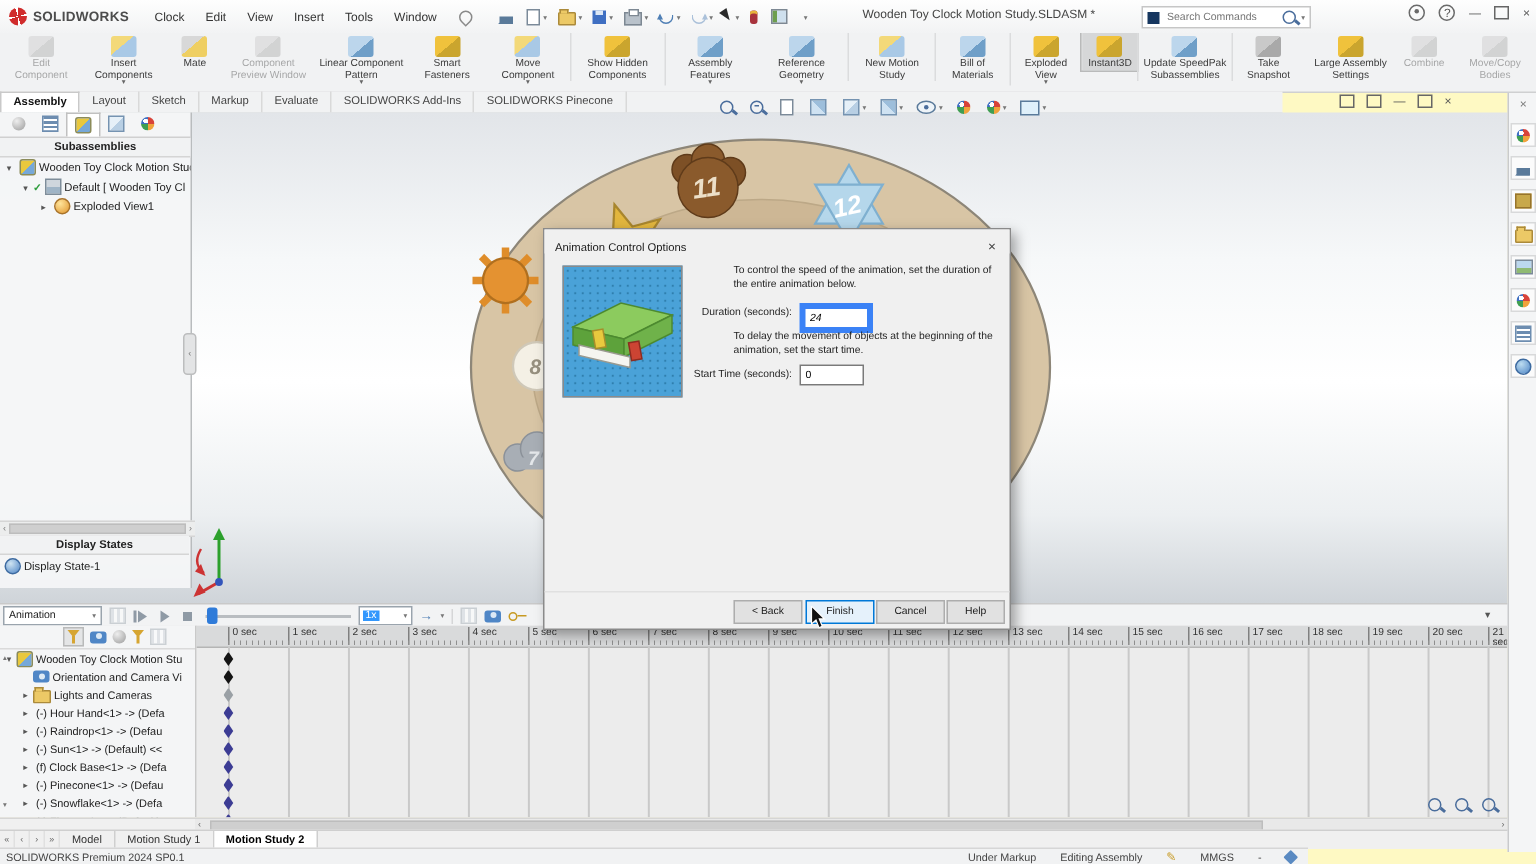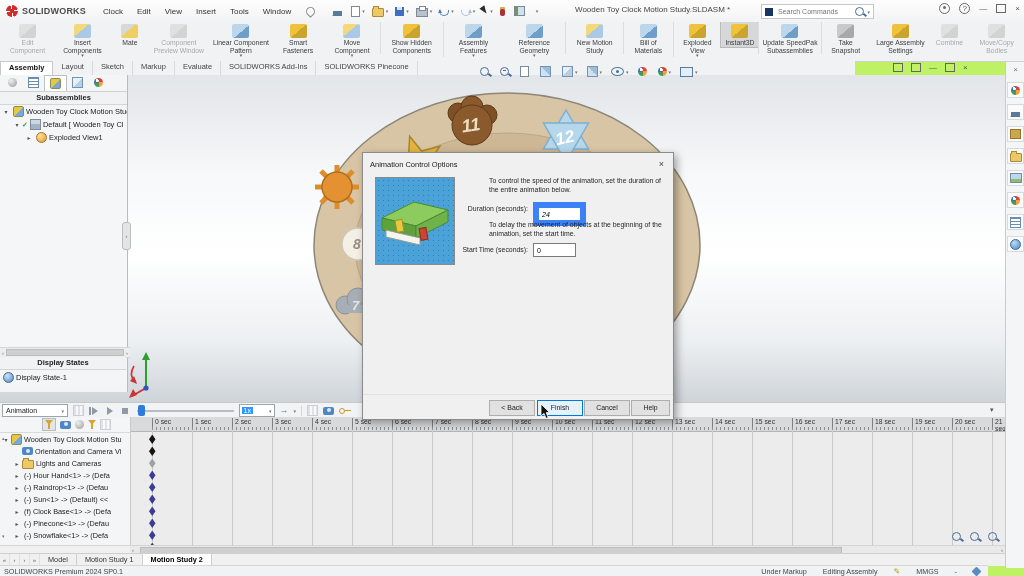--- a/index.html
+++ b/index.html
@@ -1,16 +1,16 @@
 <!DOCTYPE html>
 <html><head>
 <meta charset="utf-8">
 <style>
   html,body{margin:0;padding:0;background:#888;}
-  #app{position:relative;width:1024px;height:576px;background:#bef264;overflow:hidden;
+  #app{position:relative;width:1024px;height:576px;background:#fef9c3;overflow:hidden;
        font-family:"Liberation Sans",sans-serif;font-size:8px;color:#333;cursor:default;}
   .abs{position:absolute;}
 
   
   #titlebar{left:0;top:0;width:1024px;height:22px;background:linear-gradient(#fefefe,#f2f3f4);
             border-bottom:1px solid #dcdcdc;display:flex;align-items:center;}
   .logo{width:12px;height:12px;border-radius:50%;margin:0 4px 0 6px;
         background:conic-gradient(#d02c2c 0 20%,#fff 20% 25%,#d02c2c 25% 45%,#fff 45% 50%,#d02c2c 50% 70%,#fff 70% 75%,#d02c2c 75% 95%,#fff 95%);}
   .brand{font-weight:bold;color:#4c4c4c;font-size:9px;letter-spacing:.2px;margin-right:10px;}
   .menu{padding:0 7px;font-size:8px;color:#333;}
@@ -132,21 +132,21 @@
           box-shadow:3px 3px 8px rgba(0,0,0,.35);z-index:20;}
   #dlg-title{height:16px;display:flex;align-items:flex-end;justify-content:space-between;background:#f0f0f0;
              padding:0 7px;font-size:7.5px;color:#1a1a1a;}
   #dlg-close{font-size:9px;color:#444;padding:0 2px;}
   #dlg-preview{position:absolute;left:12px;top:24px;width:78px;height:86px;border:1px solid #8a8a8a;background:#4aa2d8;
                background-image:radial-gradient(#2f7fae 0.8px,transparent 1px);background-size:5px 5px;overflow:hidden;}
   .dlg-text{position:absolute;left:126px;width:178px;font-size:6.9px;line-height:1.3;color:#1f1f1f;}
   .dlg-label{position:absolute;left:60px;width:105px;text-align:right;font-size:6.9px;color:#1f1f1f;}
   .dlg-input{position:absolute;left:170px;width:38px;height:12px;border:1px solid #7a7a7a;background:#fff;
              font-size:7px;padding:0 0 0 3px;font-family:"Liberation Sans",sans-serif;outline:none;}
-  #dur-input{border:6px solid #3b82f6;font-style:italic;}
+  #dur-input{border:4px solid #3b82f6;font-style:italic;}
   #dlg-btns{position:absolute;left:0;bottom:0;width:100%;height:24px;border-top:1px solid #e0e0e0;}
   .dbtn{position:absolute;top:5px;height:14px;background:#e1e1e1;border:1px solid #adadad;font-size:6.9px;
         text-align:center;line-height:14px;color:#1a1a1a;}
   #btn-back{left:126px;width:44px;}
   #btn-finish{left:174px;width:44px;background:#e5f1fb;border:1.5px solid #0078d7;line-height:13px;}
   #btn-cancel{left:221px;width:44px;}
   #btn-help{left:268px;width:37px;}
 
   
   #motionbar{left:0;top:402px;width:1005px;height:15px;background:#f2f3f4;border-top:1px solid #c9c9c9;
@@ -188,21 +188,21 @@
   
   #hscroll{left:0;top:545px;width:1005px;height:8px;background:#f0f0f0;border-top:1px solid #d5d5d5;}
   #hs-track{position:absolute;left:130px;top:0;width:875px;height:8px;background:#e9e9e9;display:flex;align-items:center;}
   #hs-thumb{position:absolute;left:10px;width:700px;height:6px;top:1px;background:#cfcfcf;border:1px solid #bdbdbd;}
   .hs-arr{position:absolute;top:0;font-size:6px;color:#666;line-height:8px;}
   #bottomtabs{left:0;top:553px;width:1024px;height:12px;background:#f0f0f0;border-top:1px solid #cfcfcf;
               display:flex;align-items:flex-end;}
   .navbtn{width:9px;text-align:center;font-size:6px;color:#666;line-height:12px;border-right:1px solid #e0e0e0;}
   .btab{padding:0 8px;font-size:7.3px;line-height:12px;color:#333;border-right:1px solid #cfcfcf;}
   .btab.active{background:#fff;font-weight:bold;color:#000;}
-  #statusbar{left:0;top:565px;width:988px;height:11px;background:#f1f2f3;border-top:1px solid #d6d6d6;
+  #statusbar{left:0;top:565px;width:872px;height:11px;background:#f1f2f3;border-top:1px solid #d6d6d6;
              display:flex;align-items:center;font-size:7.2px;color:#444;}
   #status-left{padding-left:4px;}
   #status-right{margin-left:auto;display:flex;align-items:center;gap:16px;padding-right:8px;}
 
   
   #taskpane{left:1005px;top:62px;width:19px;height:503px;background:#f4f5f6;border-left:1px solid #c9cacc;
             display:flex;flex-direction:column;align-items:center;gap:8px;padding-top:3px;}
   .tpbox{width:15px;height:14px;display:flex;align-items:center;justify-content:center;border:1px solid #d8d9da;background:#fbfbfb;}
   #tp-close{font-size:8px;color:#777;}
 </style>

